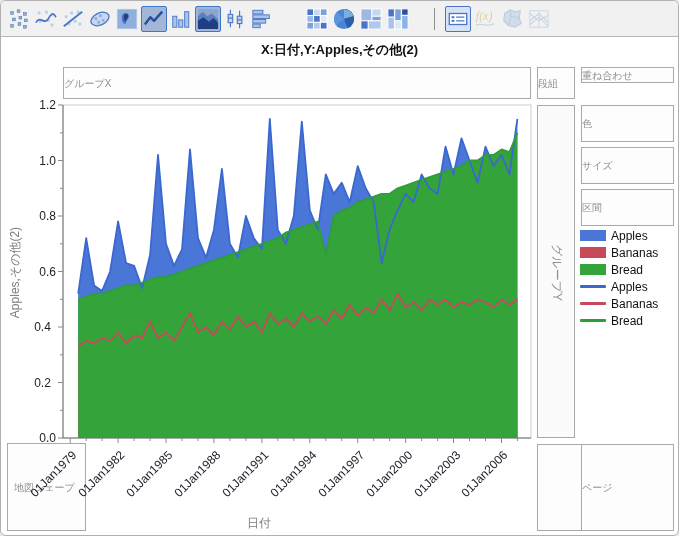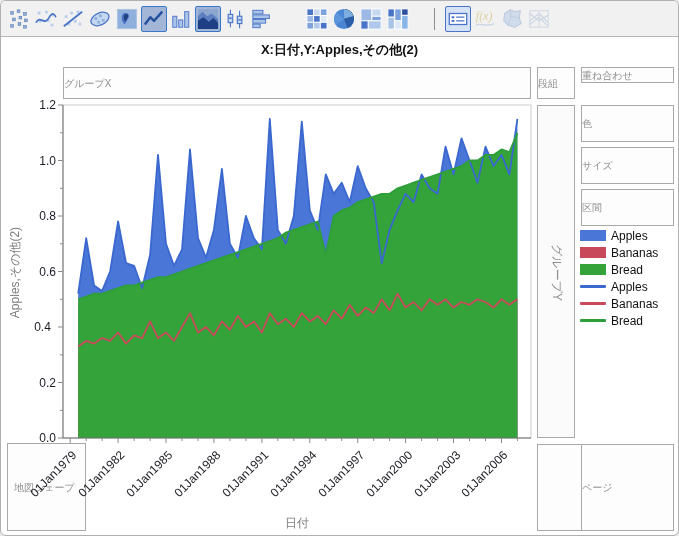--- a/index.html
+++ b/index.html
@@ -36,21 +36,21 @@
   .chart-svg{position:absolute;left:28px;top:98px;}
   .ylab{
     position:absolute;font-size:12px;color:#1c1c26;text-align:right;width:27px;left:28px;
   }
   .xlab{
     position:absolute;font-size:12px;color:#1c1c26;width:66px;height:13px;text-align:right;
     transform:rotate(-45deg);transform-origin:100% 50%;white-space:nowrap;
   }
   .axis-title{position:absolute;font-size:12px;color:#7e7e7e;white-space:nowrap;}
   .yaxis-title{left:-56px;top:263px;width:140px;text-align:center;transform:rotate(-90deg);}
-  .xaxis-title{left:246px;top:514px;width:100px;text-align:center;}
+  .xaxis-title{left:246px;top:514px;width:100px;}
   .groupy-text{
     position:absolute;left:485px;top:263px;width:140px;text-align:center;
     font-size:12px;color:#8f8f8f;transform:rotate(90deg);white-space:nowrap;
   }
   .legend{position:absolute;left:579px;top:226px;font-size:12px;color:#111;}
   .lrow{display:flex;align-items:center;height:17px;}
   .lswatch{width:26px;height:11px;margin-right:5px;}
   .lline{width:26px;height:3px;margin-right:5px;border-radius:1px;}
 </style>
 </head>
@@ -323,21 +323,21 @@
         <line x1="392.6" y1="339" x2="392.6" y2="342" stroke="#8a8a8a"></line>
         <line x1="408.6" y1="339" x2="408.6" y2="342" stroke="#8a8a8a"></line>
         <line x1="424.5" y1="339" x2="424.5" y2="344" stroke="#8a8a8a"></line>
         <line x1="440.5" y1="339" x2="440.5" y2="342" stroke="#8a8a8a"></line>
         <line x1="456.5" y1="339" x2="456.5" y2="342" stroke="#8a8a8a"></line>
         <line x1="472.5" y1="339" x2="472.5" y2="344" stroke="#8a8a8a"></line>
         <line x1="488.4" y1="339" x2="488.4" y2="342" stroke="#8a8a8a"></line>
       </svg></div>
   <div>
       <div class="ylab" style="top: 430px;">0.0</div>
-      <div class="ylab" style="top: 374.5px;">0.2</div>
+      <div class="ylab" style="top: 374.5px; text-align: center;">0.2</div>
       <div class="ylab" style="top: 319px; text-align: center;">0.4</div>
       <div class="ylab" style="top: 263.5px;">0.6</div>
       <div class="ylab" style="top: 208px;">0.8</div>
       <div class="ylab" style="top: 152.5px;">1.0</div>
       <div class="ylab" style="top: 97px;">1.2</div>
     </div>
   <div>
       <div class="xlab" style="left: 7.18771px; top: 445px;">01Jan1979</div>
       <div class="xlab" style="left: 55.1058px; top: 445px;">01Jan1982</div>
       <div class="xlab" style="left: 103.024px; top: 445px;">01Jan1985</div>

